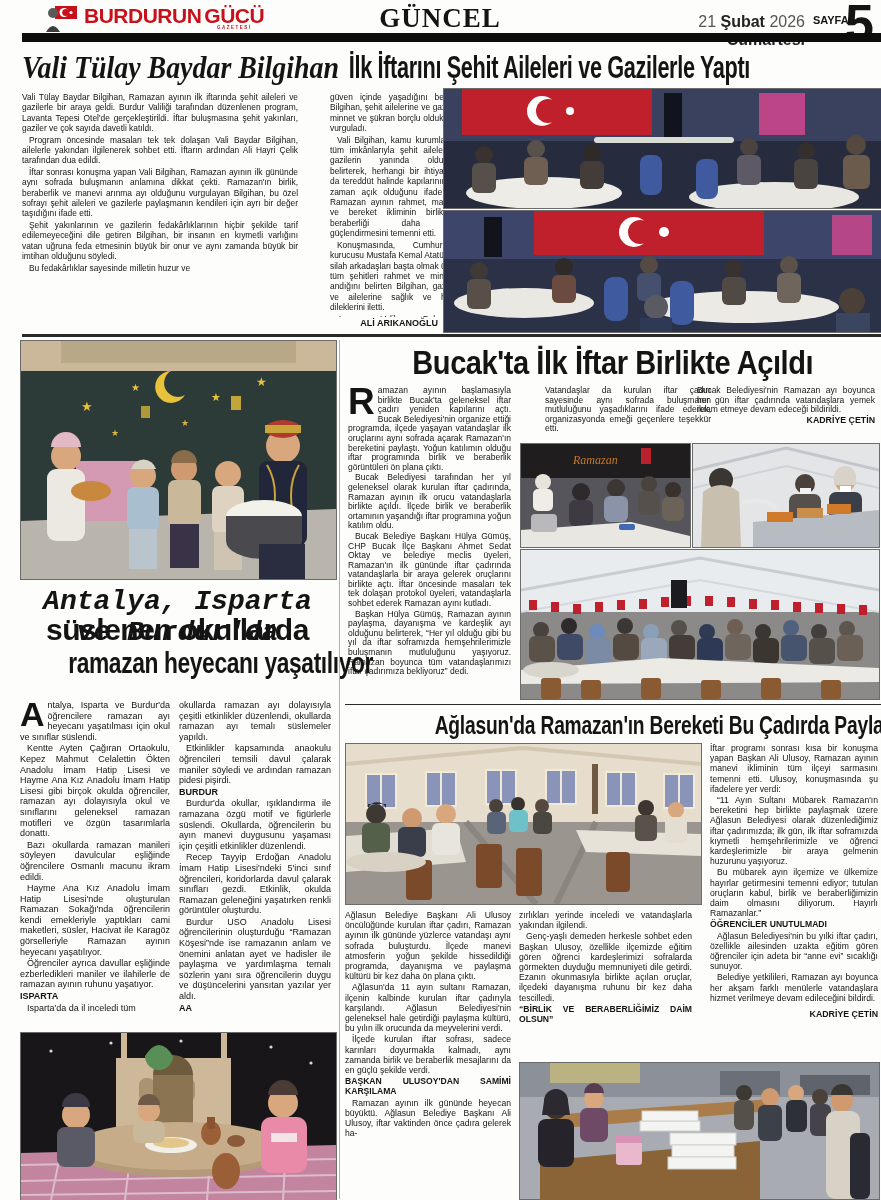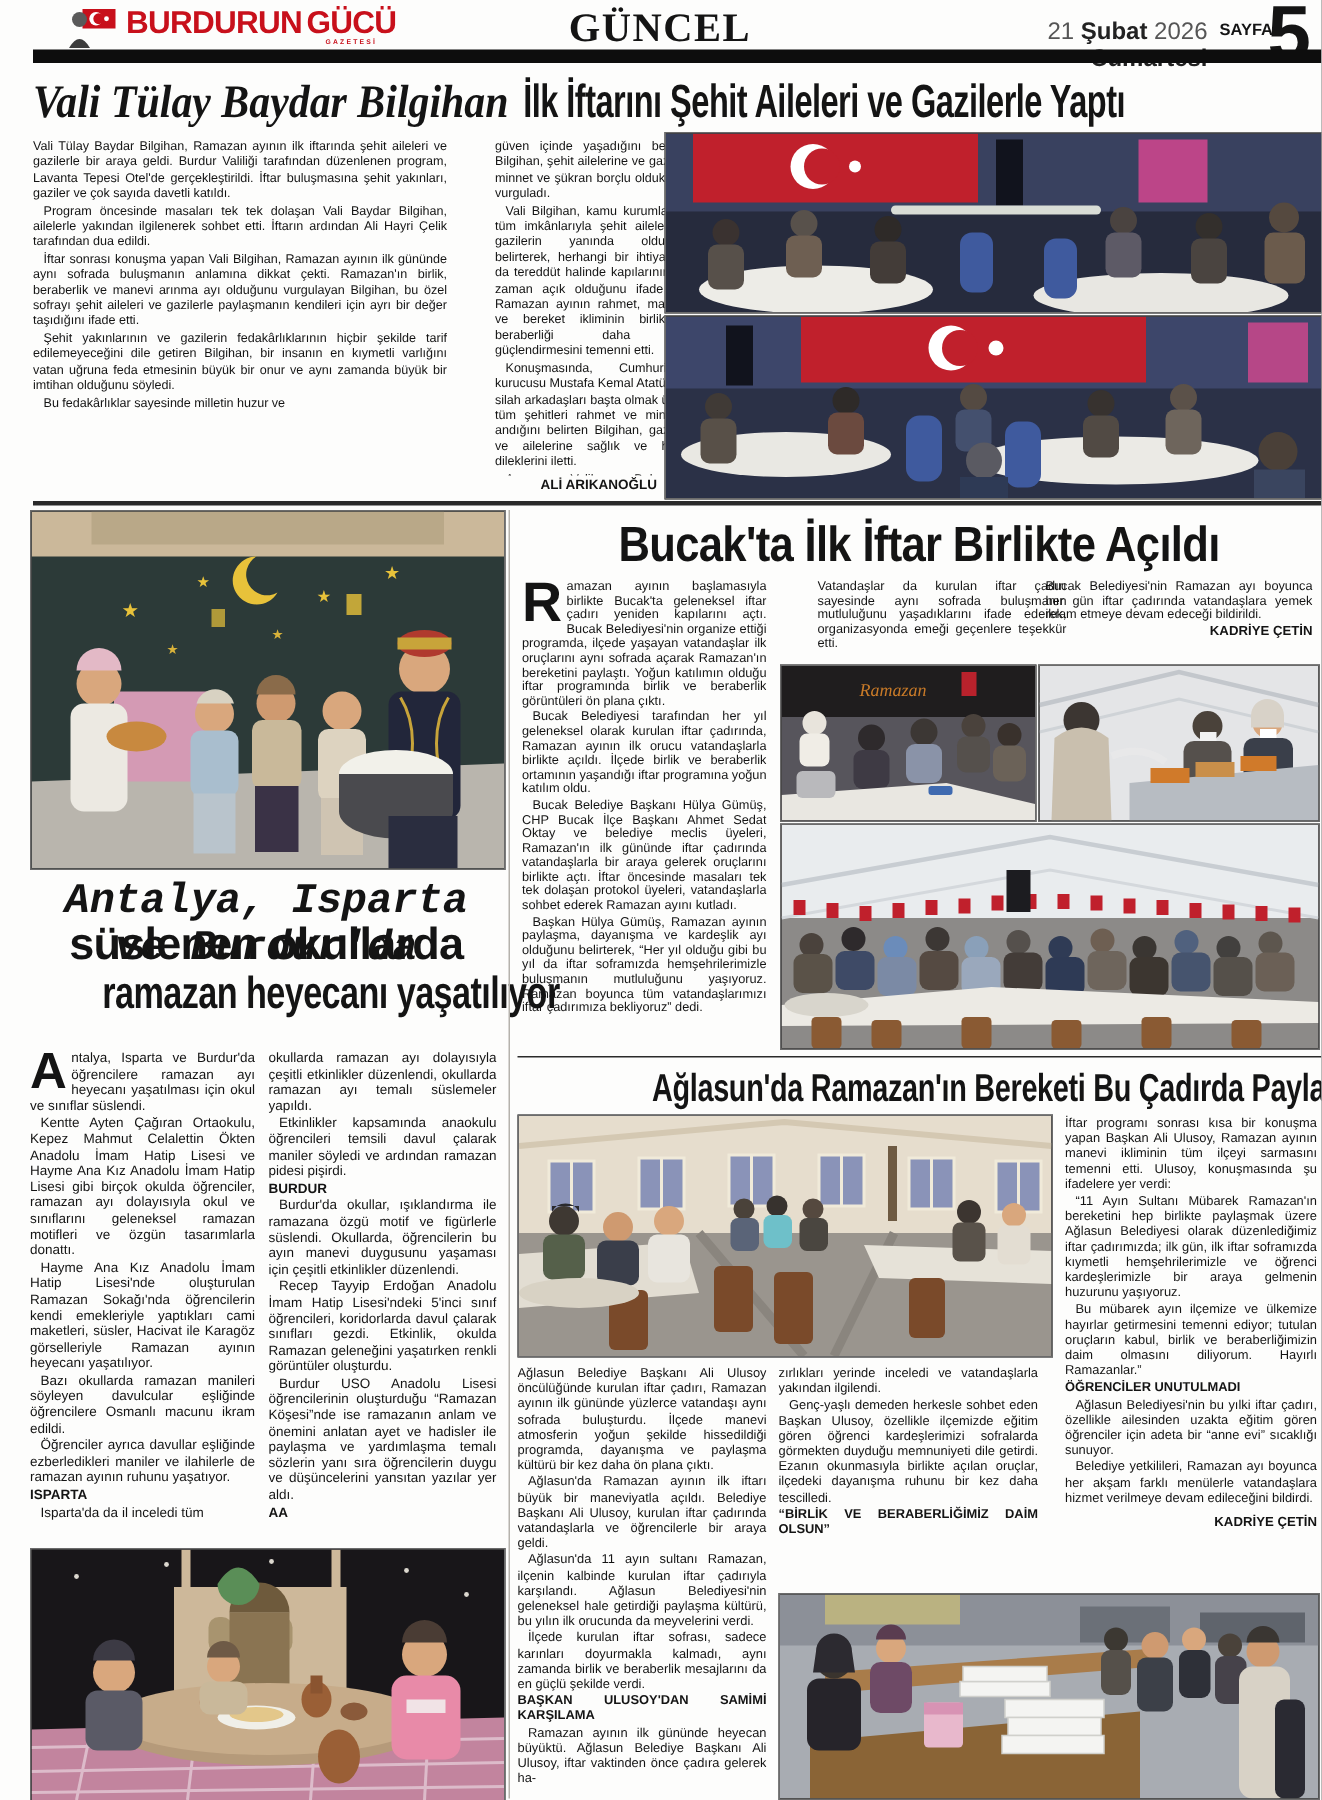--- a/index.html
+++ b/index.html
@@ -208,22 +208,22 @@
 
   <div class="abs h-okul-serif" style="left:20px;top:586px;width:315px;">Antalya, Isparta ve Burdur'da</div>
   <div class="abs h-okul" style="left:20px;top:646px;width:315px;">
     <span class="condc" style="transform:scaleX(0.76);">ramazan heyecanı yaşatılıyor</span>
   </div>
   <div class="abs h-okul" style="left:20px;top:613px;width:315px;">süslenen okullarda</div>
 
   <div class="abs news f2" style="left:20px;top:700px;width:150px;height:330px;">
     <p class="nf"><span class="dropcap">A</span><span>ntalya, Isparta ve Burdur'da öğrencilere ramazan ayı heyecanı yaşatılması için okul ve sınıflar süslendi.</span></p>
     <p>Kentte Ayten Çağıran Ortaokulu, Kepez Mahmut Celalettin Ökten Anadolu İmam Hatip Lisesi ve Hayme Ana Kız Anadolu İmam Hatip Lisesi gibi birçok okulda öğrenciler, ramazan ayı dolayısıyla okul ve sınıflarını geleneksel ramazan motifleri ve özgün tasarımlarla donattı.</p>
+    <p>Bazı okullarda ramazan manileri söyleyen davulcular eşliğinde öğrencilere Osmanlı macunu ikram edildi.</p>
     <p>Hayme Ana Kız Anadolu İmam Hatip Lisesi'nde oluşturulan Ramazan Sokağı'nda öğrencilerin kendi emekleriyle yaptıkları cami maketleri, süsler, Hacivat ile Karagöz görselleriyle Ramazan ayının heyecanı yaşatılıyor.</p>
-    <p>Bazı okullarda ramazan manileri söyleyen davulcular eşliğinde öğrencilere Osmanlı macunu ikram edildi.</p>
     <p>Öğrenciler ayrıca davullar eşliğinde ezberledikleri maniler ve ilahilerle de ramazan ayının ruhunu yaşatıyor.</p>
     <p class="sub">ISPARTA</p>
     <p>Isparta'da da il inceledi tüm</p>
   </div>
 
   <div class="abs news f2" style="left:179px;top:700px;width:152px;height:330px;">
     <p class="nf">okullarda ramazan ayı dolayısıyla çeşitli etkinlikler düzenlendi, okullarda ramazan ayı temalı süslemeler yapıldı.</p>
     <p>Etkinlikler kapsamında anaokulu öğrencileri temsili davul çalarak maniler söyledi ve ardından ramazan pidesi pişirdi.</p>
     <p class="sub">BURDUR</p>
     <p>Burdur'da okullar, ışıklandırma ile ramazana özgü motif ve figürlerle süslendi. Okullarda, öğrencilerin bu ayın manevi duygusunu yaşaması için çeşitli etkinlikler düzenlendi.</p>
@@ -473,21 +473,20 @@
     <p>“11 Ayın Sultanı Mübarek Ramazan'ın bereketini hep birlikte paylaşmak üzere Ağlasun Belediyesi olarak düzenlediğimiz iftar çadırımızda; ilk gün, ilk iftar soframızda kıymetli hemşehrilerimizle ve öğrenci kardeşlerimizle bir araya gelmenin huzurunu yaşıyoruz.</p>
     <p>Bu mübarek ayın ilçemize ve ülkemize hayırlar getirmesini temenni ediyor; tutulan oruçların kabul, birlik ve beraberliğimizin daim olmasını diliyorum. Hayırlı Ramazanlar.”</p>
     <p class="sub">ÖĞRENCİLER UNUTULMADI</p>
     <p>Ağlasun Belediyesi'nin bu yılki iftar çadırı, özellikle ailesinden uzakta eğitim gören öğrenciler için adeta bir “anne evi” sıcaklığı sunuyor.</p>
     <p>Belediye yetkilileri, Ramazan ayı boyunca her akşam farklı menülerle vatandaşlara hizmet verilmeye devam edileceğini bildirdi.</p>
     <div class="byline" style="text-align:right;margin-top:6px;font-size:8.8px;">KADRİYE ÇETİN</div>
   </div>
 
   <div class="abs news f4" style="left:345px;top:910px;width:166px;height:290px;">
     <p class="nf">Ağlasun Belediye Başkanı Ali Ulusoy öncülüğünde kurulan iftar çadırı, Ramazan ayının ilk gününde yüzlerce vatandaşı aynı sofrada buluşturdu. İlçede manevi atmosferin yoğun şekilde hissedildiği programda, dayanışma ve paylaşma kültürü bir kez daha ön plana çıktı.</p>
-    <p>Ağlasun'da Ramazan ayının ilk iftarı büyük bir maneviyatla açıldı. Belediye Başkanı Ali Ulusoy, kurulan iftar çadırında vatandaşlarla ve öğrencilerle bir araya geldi.</p>
     <p>Ağlasun'da 11 ayın sultanı Ramazan, ilçenin kalbinde kurulan iftar çadırıyla karşılandı. Ağlasun Belediyesi'nin geleneksel hale getirdiği paylaşma kültürü, bu yılın ilk orucunda da meyvelerini verdi.</p>
     <p>İlçede kurulan iftar sofrası, sadece karınları doyurmakla kalmadı, aynı zamanda birlik ve beraberlik mesajlarını da en güçlü şekilde verdi.</p>
     <p class="sub">BAŞKAN ULUSOY'DAN SAMİMİ KARŞILAMA</p>
     <p>Ramazan ayının ilk gününde heyecan büyüktü. Ağlasun Belediye Başkanı Ali Ulusoy, iftar vaktinden önce çadıra gelerek ha-</p>
   </div>
 
   <div class="abs news f4" style="left:519px;top:910px;width:173px;height:148px;">
     <p class="nf">zırlıkları yerinde inceledi ve vatandaşlarla yakından ilgilendi.</p>
     <p>Genç-yaşlı demeden herkesle sohbet eden Başkan Ulusoy, özellikle ilçemizde eğitim gören öğrenci kardeşlerimizi sofralarda görmekten duyduğu memnuniyeti dile getirdi. Ezanın okunmasıyla birlikte açılan oruçlar, ilçedeki dayanışma ruhunu bir kez daha tescilledi.</p>
     <p class="sub">“BİRLİK VE BERABERLİĞİMİZ DAİM OLSUN”</p>

